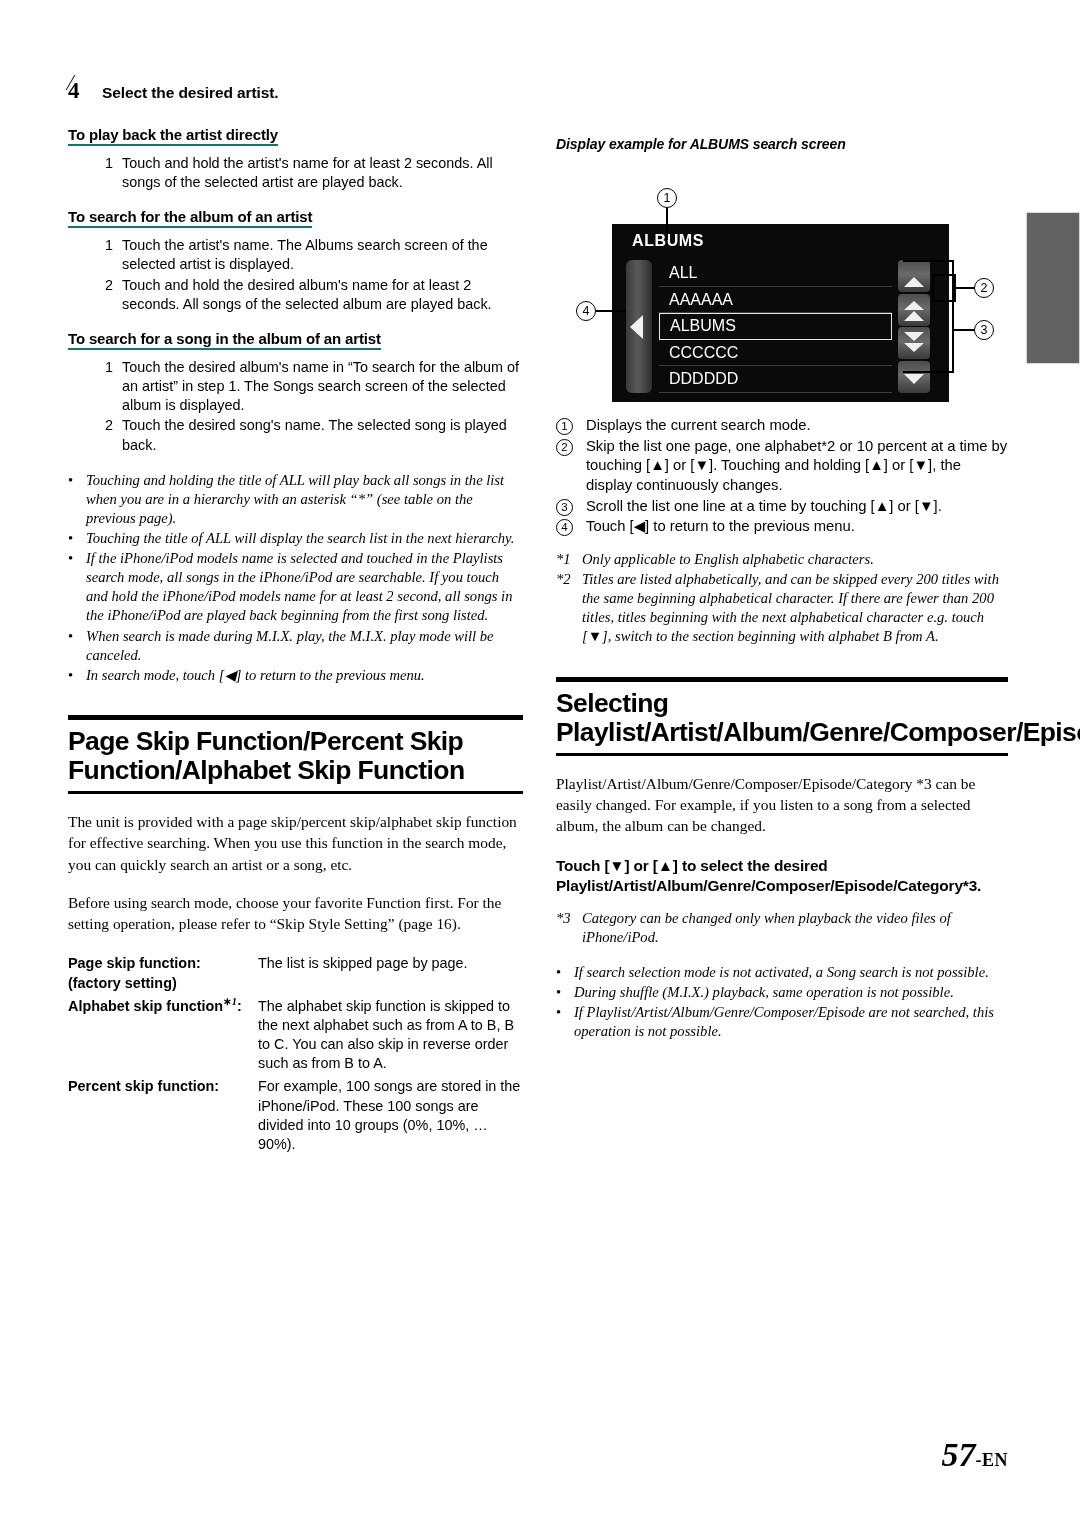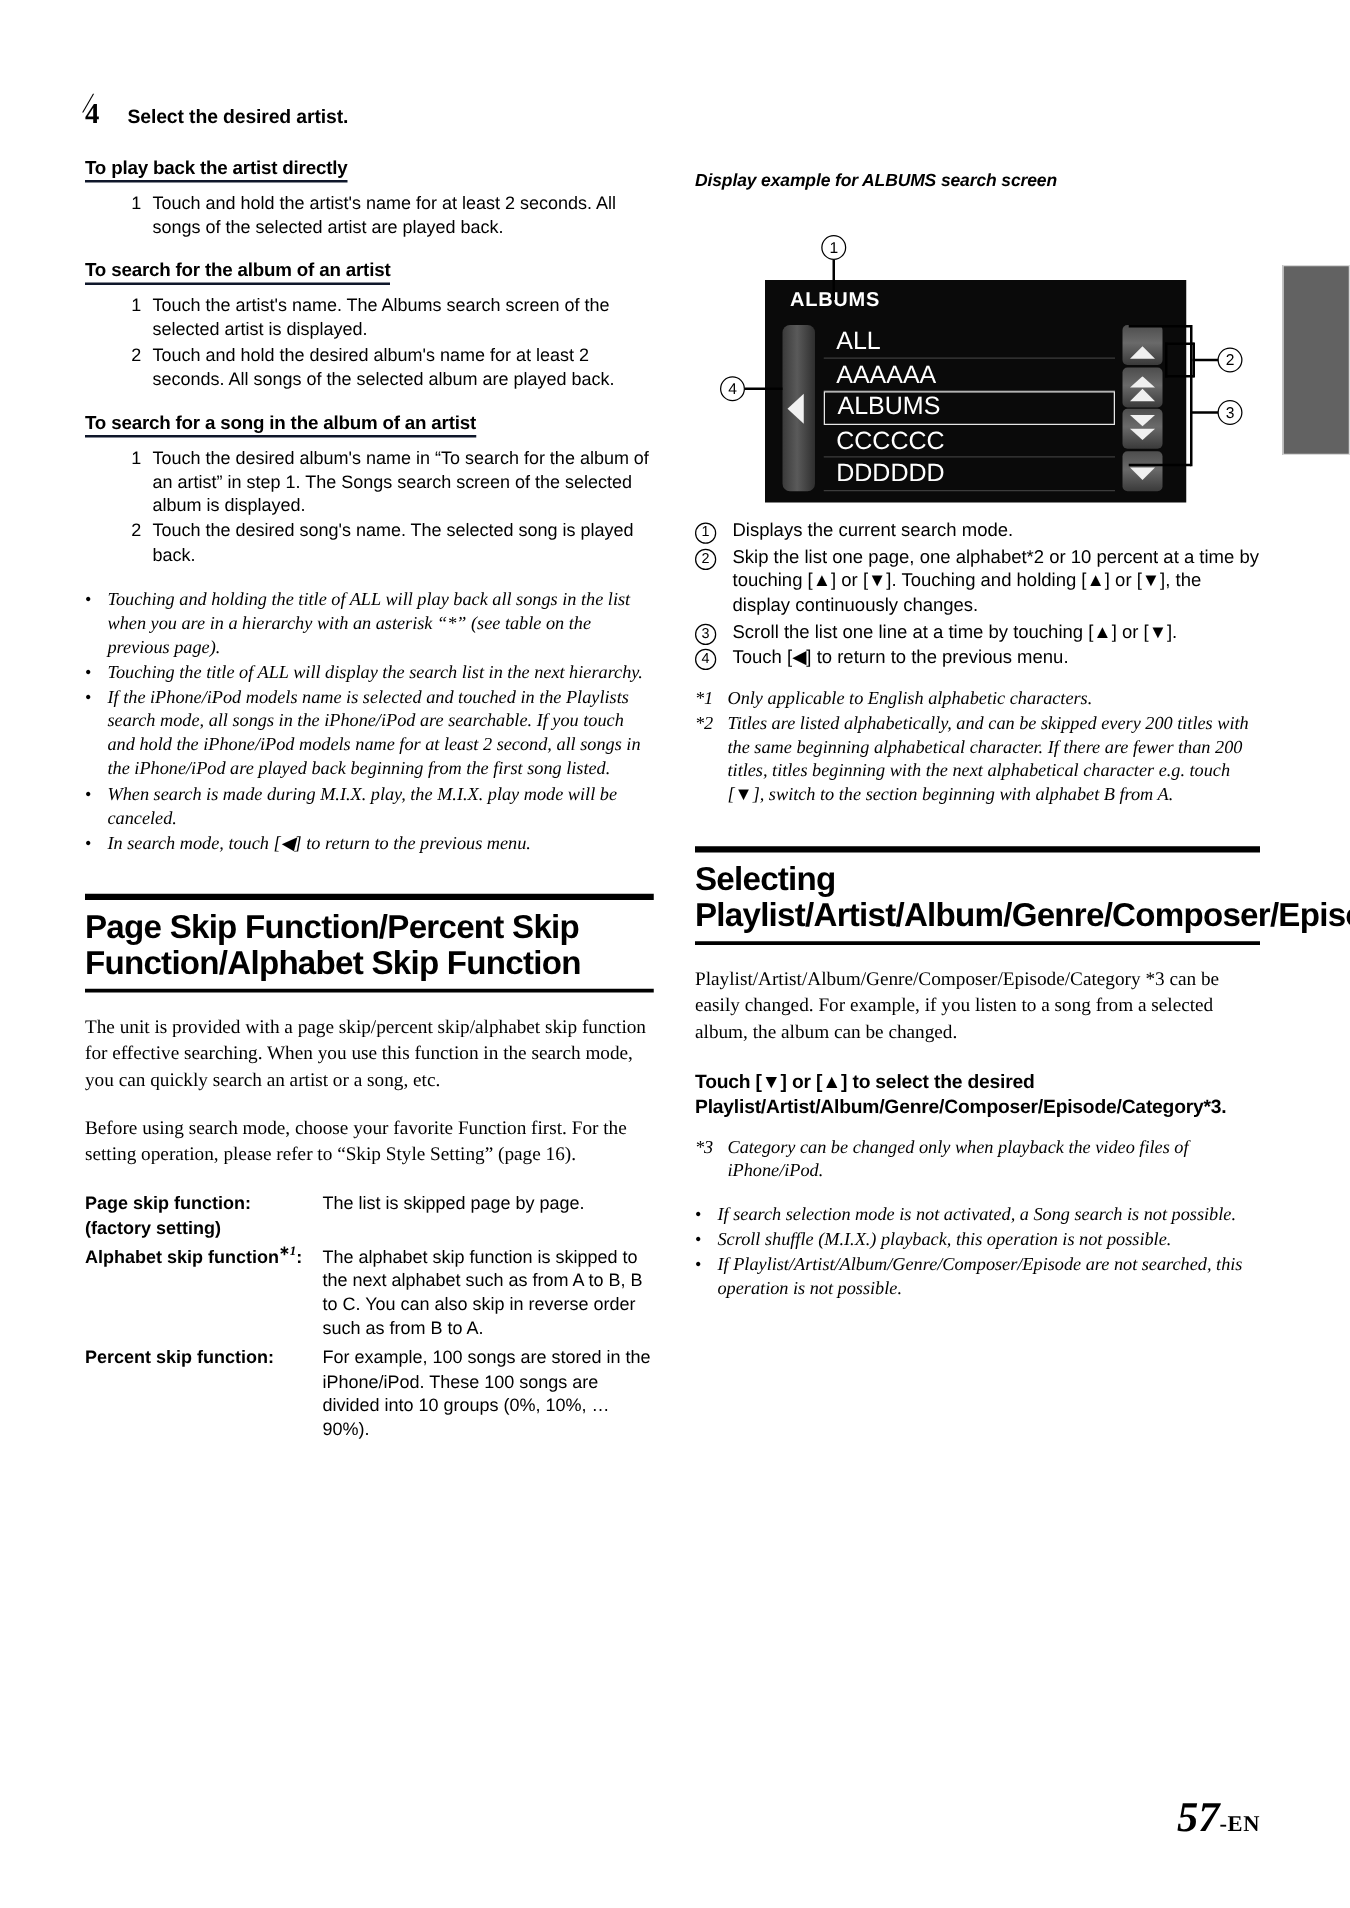--- a/index.html
+++ b/index.html
@@ -48,21 +48,21 @@
   }
   .step-title {
     font-family: "Liberation Sans", sans-serif;
     font-size: 15.5px; font-weight: bold; letter-spacing: -0.1px;
   }
 
   
   .subhead {
     font-family: "Liberation Sans", sans-serif;
     font-size: 15px; font-weight: bold;
-    border-bottom: 2px solid #0f172a;
+    border-bottom: 2px solid #0f766e;
     display: inline-block;
     padding-bottom: 1px;
     margin-bottom: 7px;
     letter-spacing: -0.15px;
   }
   .subhead-wrap { margin-top: 16px; }
   .subhead-wrap.first { margin-top: 0; }
 
   
   .proc { font-family: "Liberation Sans", sans-serif; font-size: 14.4px; line-height: 1.33; }
@@ -164,21 +164,21 @@
     border-right: 13px solid #f2f2f2;
   }
   .list {
     position: absolute; left: 47px; top: 36px;
     width: 233px; height: 133px;
   }
   .list-row {
     height: 26.6px;
     color: #fff;
     font-family: "Liberation Sans", sans-serif;
-    font-size: 20px;
+    font-size: 16px;
     line-height: 26.6px;
     padding-left: 10px;
     border-bottom: 1px solid #3c3c3c;
     white-space: nowrap;
   }
   .list-row.sel {
     border: 1.6px solid #e6e6e6;
     line-height: 23.4px;
   }
   .btnbar {
@@ -445,21 +445,21 @@
       </div>
     </div>
 
     <div class="notes">
       <div class="note">
         <div class="note-b">•</div>
         <div class="note-t">If search selection mode is not activated, a Song search is not possible.</div>
       </div>
       <div class="note">
         <div class="note-b">•</div>
-        <div class="note-t">Scroll shuffle (M.I.X.) playback, this operation is not possible.</div>
+        <div class="note-t">During shuffle (M.I.X.) playback, same operation is not possible.</div>
       </div>
       <div class="note">
         <div class="note-b">•</div>
         <div class="note-t">If Playlist/Artist/Album/Genre/Composer/Episode are not searched, this operation is not possible.</div>
       </div>
     </div>
 
   </div>
 
   <div class="pagenum"><span>57</span><span class="en">-EN</span></div>

